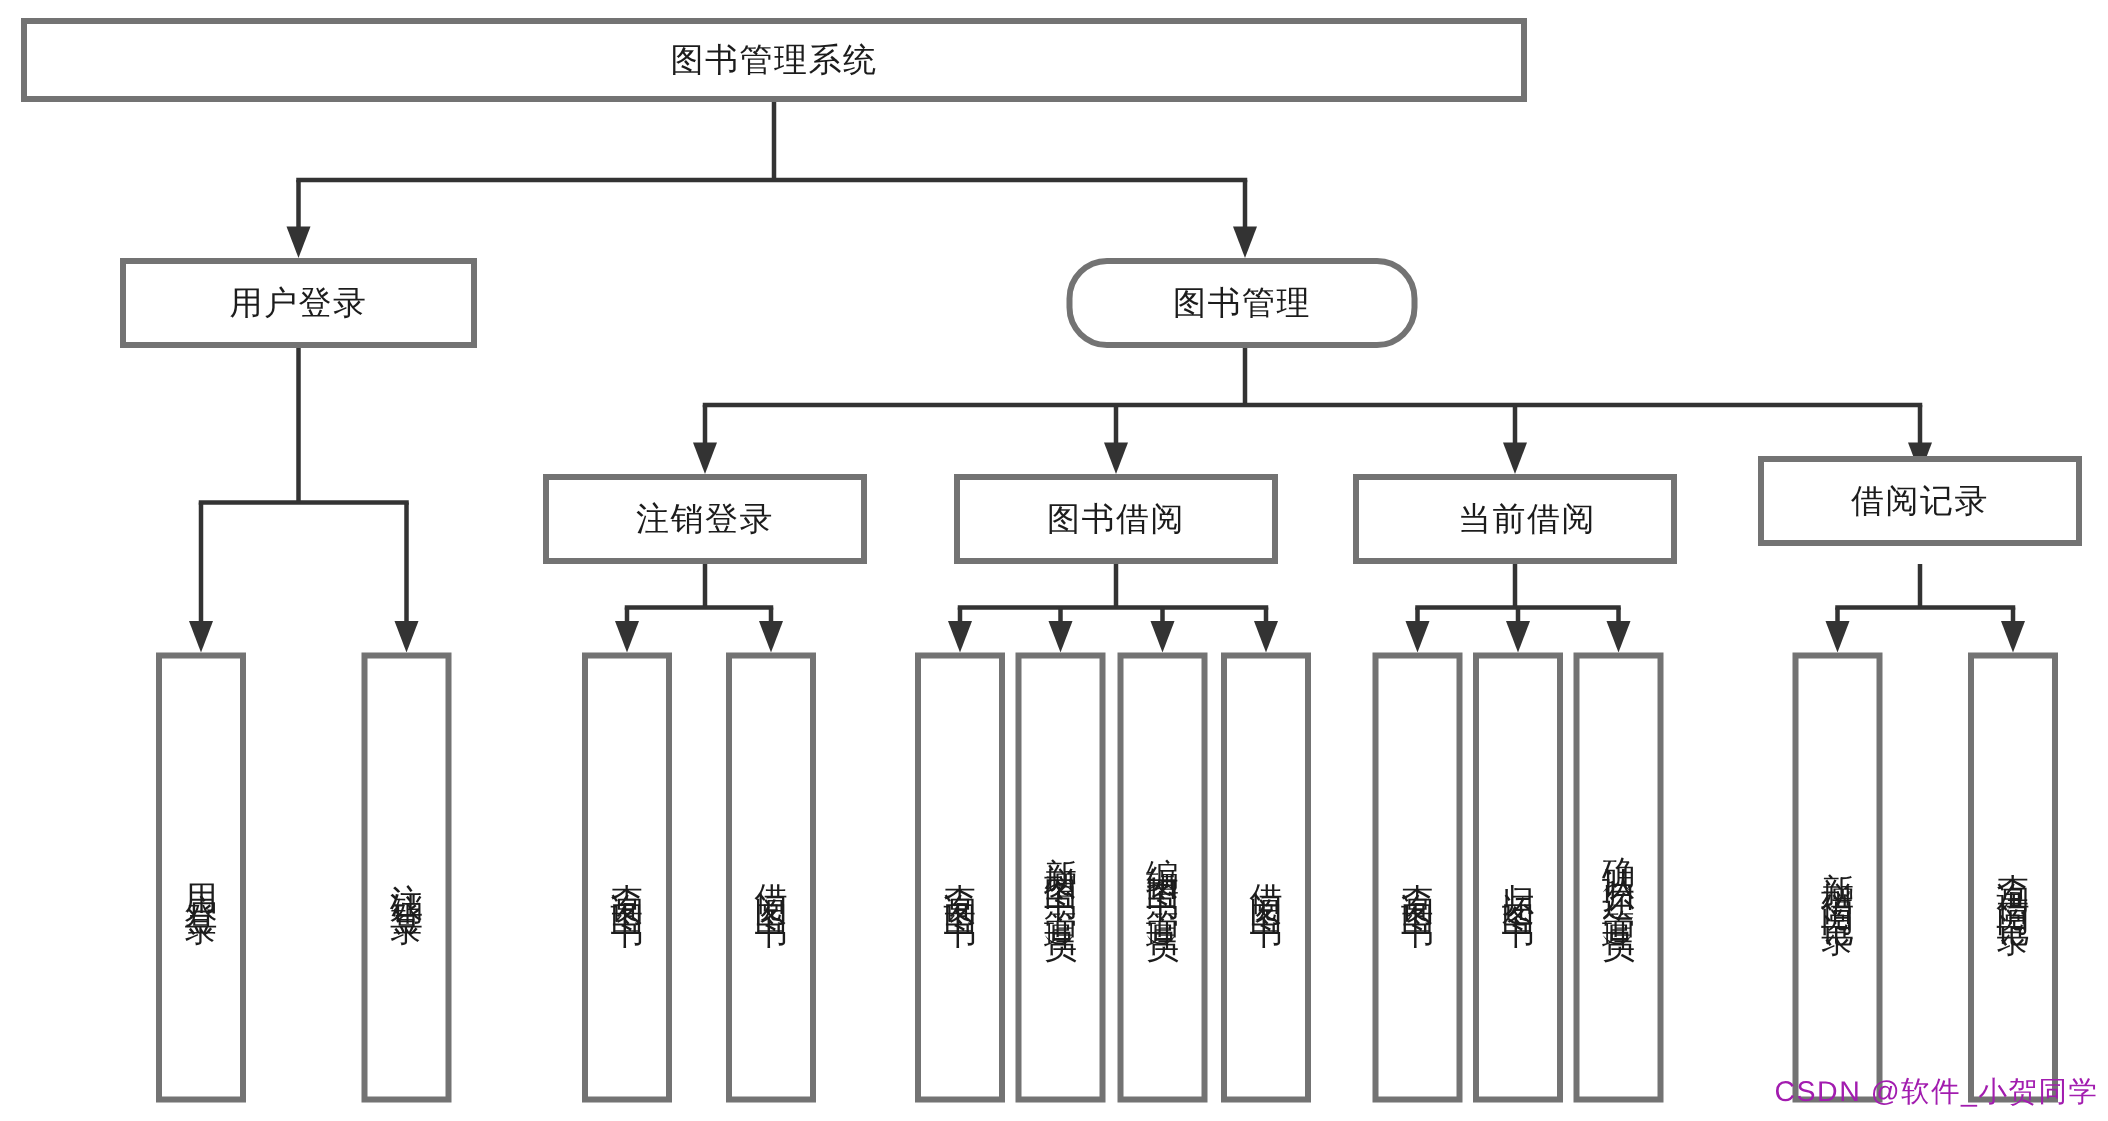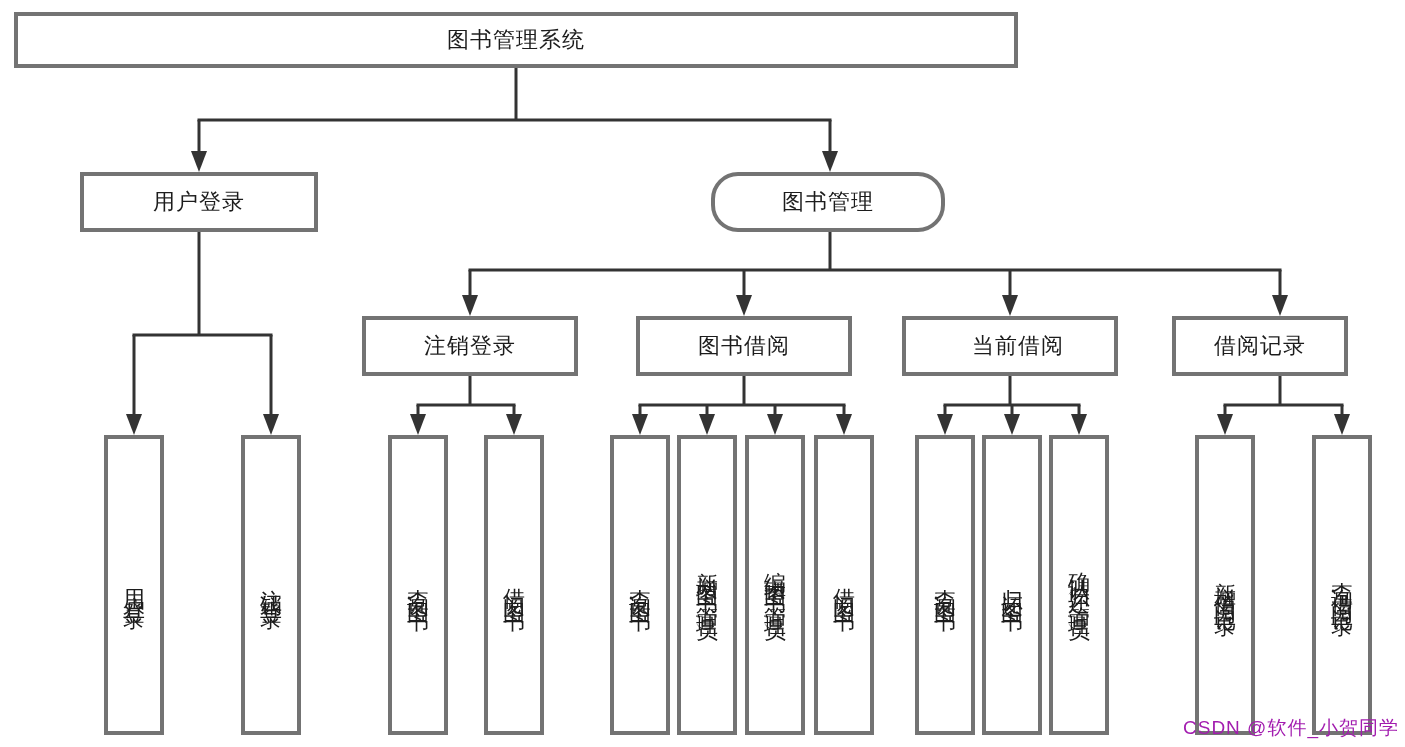--- a/index.html
+++ b/index.html
@@ -22,21 +22,21 @@
     letter-spacing:7px;font-size:22px;line-height:1;
     white-space:nowrap;
   }
   
   .n-root          {left:14px;  top:12px;  width:1004px;height:56px;}
   .n-user-login    {left:80px;  top:172px; width:238px; height:60px;}
   .n-book-mgmt     {left:711px; top:172px; width:234px; height:60px;border-radius:27px;}
   .n-new-book-rec  {left:362px; top:316px; width:216px; height:60px;}
   .n-book-borrow   {left:636px; top:316px; width:216px; height:60px;}
   .n-current-borrow{left:902px; top:316px; width:216px; height:60px;padding-left:16px;}
-  .n-borrow-records{left:1172px;top:316px; width:176px; height:60px;}
+  .n-borrow-records{left:1172px;top:304px; width:216px; height:60px;}
   
   .lf-0 {left:104px;}  .lf-1 {left:241px;}
   .lf-2 {left:388px;}  .lf-3 {left:484px;}
   .lf-4 {left:610px;}  .lf-5 {left:677px;}
   .lf-6 {left:745px;}  .lf-7 {left:814px;}
   .lf-8 {left:915px;}  .lf-9 {left:982px;}
   .lf-10{left:1049px;}
   .lf-11{left:1195px;} .lf-12{left:1312px;}
   .watermark{
     position:absolute;left:1183px;top:715px;z-index:5;

